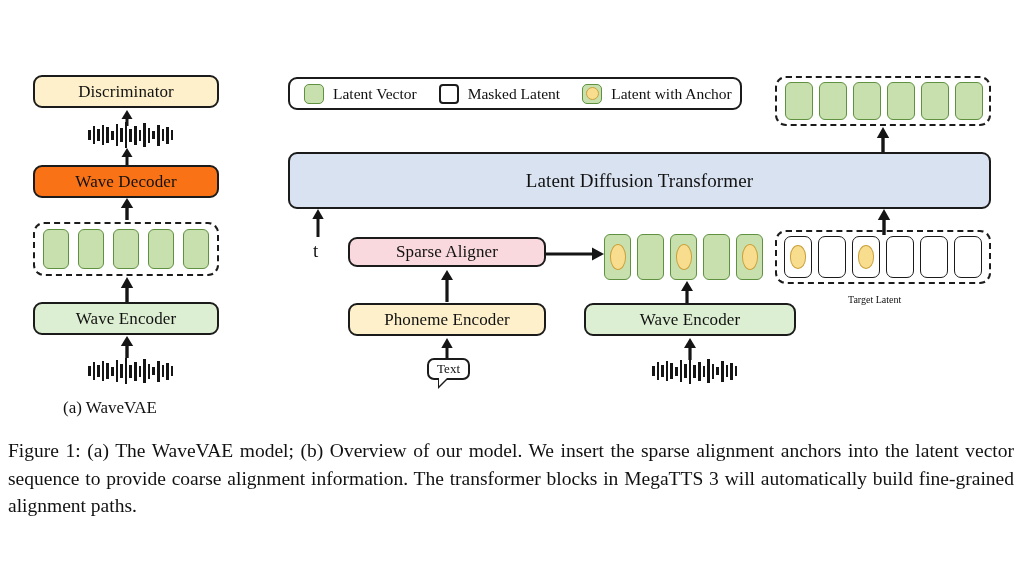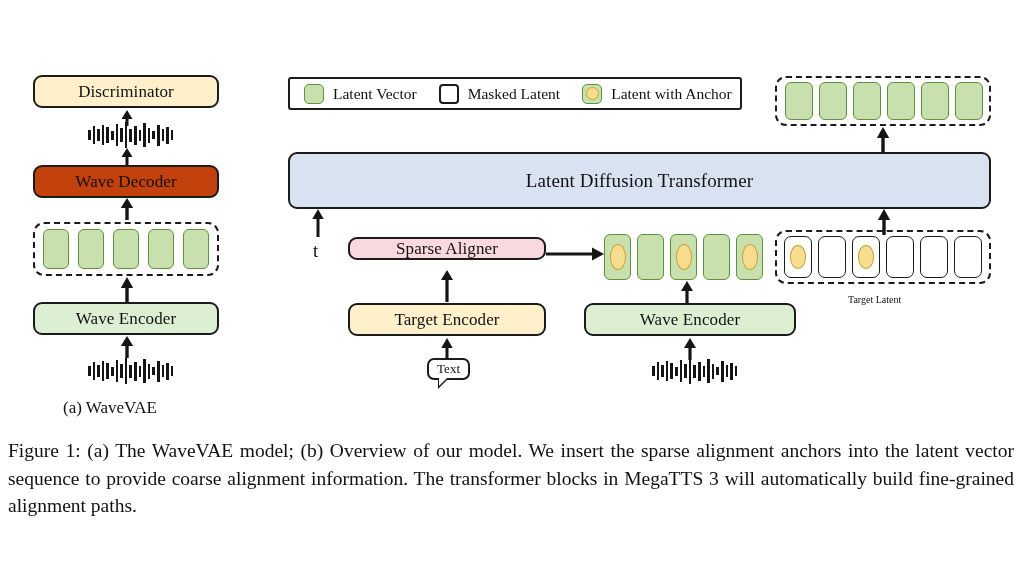--- a/index.html
+++ b/index.html
@@ -18,21 +18,21 @@
     position:absolute;
     border:2.5px solid #1b1b1b;
     border-radius:9px;
     display:flex;align-items:center;justify-content:center;
     font-size:17px;
     letter-spacing:.1px;
     white-space:nowrap;
     box-sizing:border-box;
   }
   .c-yellow{background:#fdf0cb;}
-  .c-peach{background:#c2410c;}
+  .c-peach{background:#f97316;}
   .c-green{background:#ddefd2;}
   .c-pink{background:#f9d9de;}
   .c-blue{background:#d9e2f1;}
 
   
   .dashbox{
     position:absolute;
     border:2.4px dashed #1b1b1b;
     border-radius:11px;
     box-sizing:border-box;
@@ -76,21 +76,21 @@
   .wave{position:absolute;display:flex;align-items:center;gap:2px;height:26px;}
   .wave i{display:block;width:2.6px;background:#151515;border-radius:0;}
   .subcap{position:absolute;font-size:17px;white-space:nowrap;}
   .tinylbl{position:absolute;font-size:10px;white-space:nowrap;margin-top:8px;}
   .tvar{position:absolute;font-size:19px;font-style:normal;}
 
   
   .legend{
     position:absolute;
     border:2.6px solid #1b1b1b;
-    border-radius:3px;
+    border-radius:9px;
     background:#fff;
     display:flex;align-items:center;
     box-sizing:border-box;
   }
   .legitem{display:flex;align-items:center;gap:9px;font-size:15.5px;white-space:nowrap;}
   .swatch{
     width:20px;height:20px;border-radius:5px;
     border:1.8px solid #5f9140;background:#c7e0ae;
     display:flex;align-items:center;justify-content:center;
     box-sizing:border-box;flex:0 0 auto;
@@ -285,21 +285,21 @@
 
   <div class="tvar" style="left:313px;top:240px;">t</div>
 
   <div class="arrow" style="left:876px;top:209px;">
     <svg width="16" height="26" viewBox="0 0 16 26">
       <line x1="8" y1="26" x2="8" y2="8" stroke="#151515" stroke-width="3.4"></line>
       <polygon points="8,0 1.8,11 14.2,11" fill="#151515"></polygon>
     </svg>
   </div>
 
-  <div class="nodebox c-pink" style="left:348px;top:237px;width:198px;height:23px;">
+  <div class="nodebox c-pink" style="left:348px;top:237px;width:198px;height:30px;">
     <span>Sparse Aligner</span>
   </div>
 
   <div class="arrow" style="left:546px;top:245px;">
     <svg width="58" height="18" viewBox="0 0 58 18">
       <line x1="0" y1="9" x2="48" y2="9" stroke="#151515" stroke-width="3.2"></line>
       <polygon points="58,9 46,2.6 46,15.4" fill="#151515"></polygon>
     </svg>
   </div>
 
@@ -340,21 +340,21 @@
   </div>
 
   <div class="arrow" style="left:679px;top:281px;">
     <svg width="16" height="24" viewBox="0 0 16 24">
       <line x1="8" y1="24" x2="8" y2="8" stroke="#151515" stroke-width="3.2"></line>
       <polygon points="8,0 2,10 14,10" fill="#151515"></polygon>
     </svg>
   </div>
 
   <div class="nodebox c-yellow" style="left:348px;top:303px;width:198px;height:33px;">
-    <span>Target Encoder</span>
+    <span>Phoneme Encoder</span>
   </div>
 
   <div class="nodebox c-green" style="left:584px;top:303px;width:212px;height:33px;">
     <span>Wave Encoder</span>
   </div>
 
   <div class="arrow" style="left:439px;top:338px;">
     <svg width="16" height="22" viewBox="0 0 16 22">
       <line x1="8" y1="22" x2="8" y2="7" stroke="#151515" stroke-width="3"></line>
       <polygon points="8,0 2.3,10 13.7,10" fill="#151515"></polygon>

